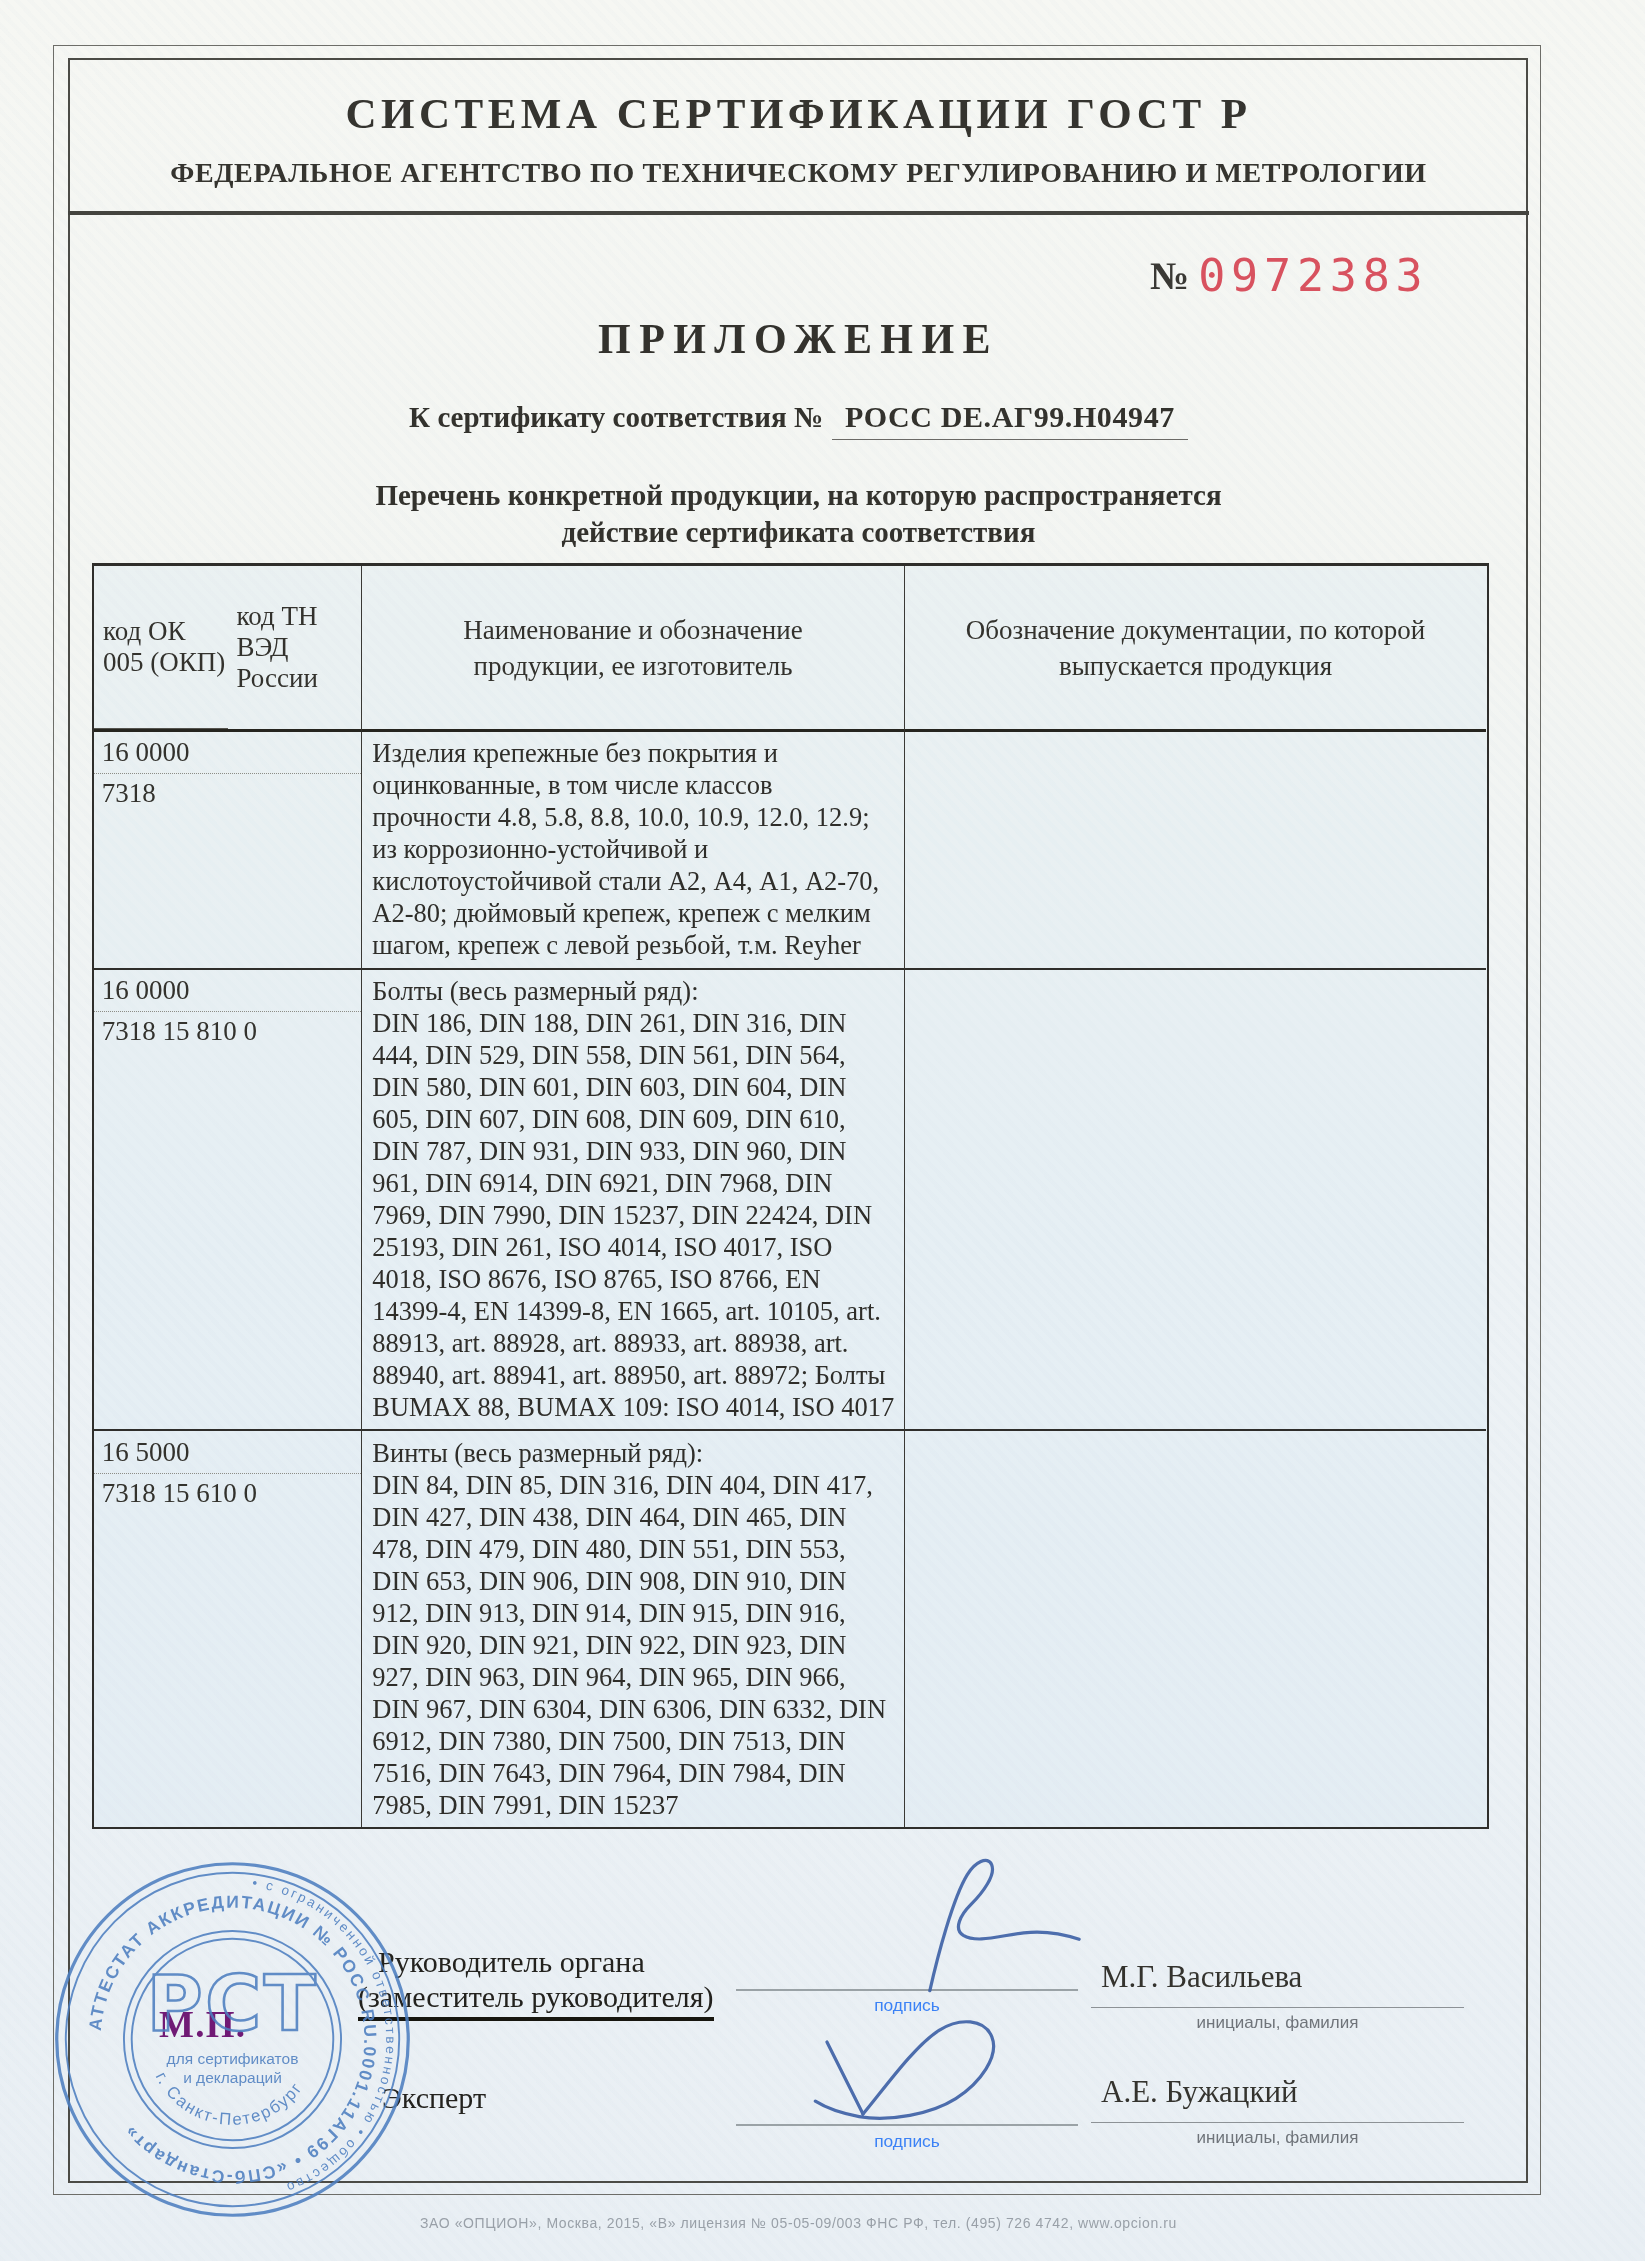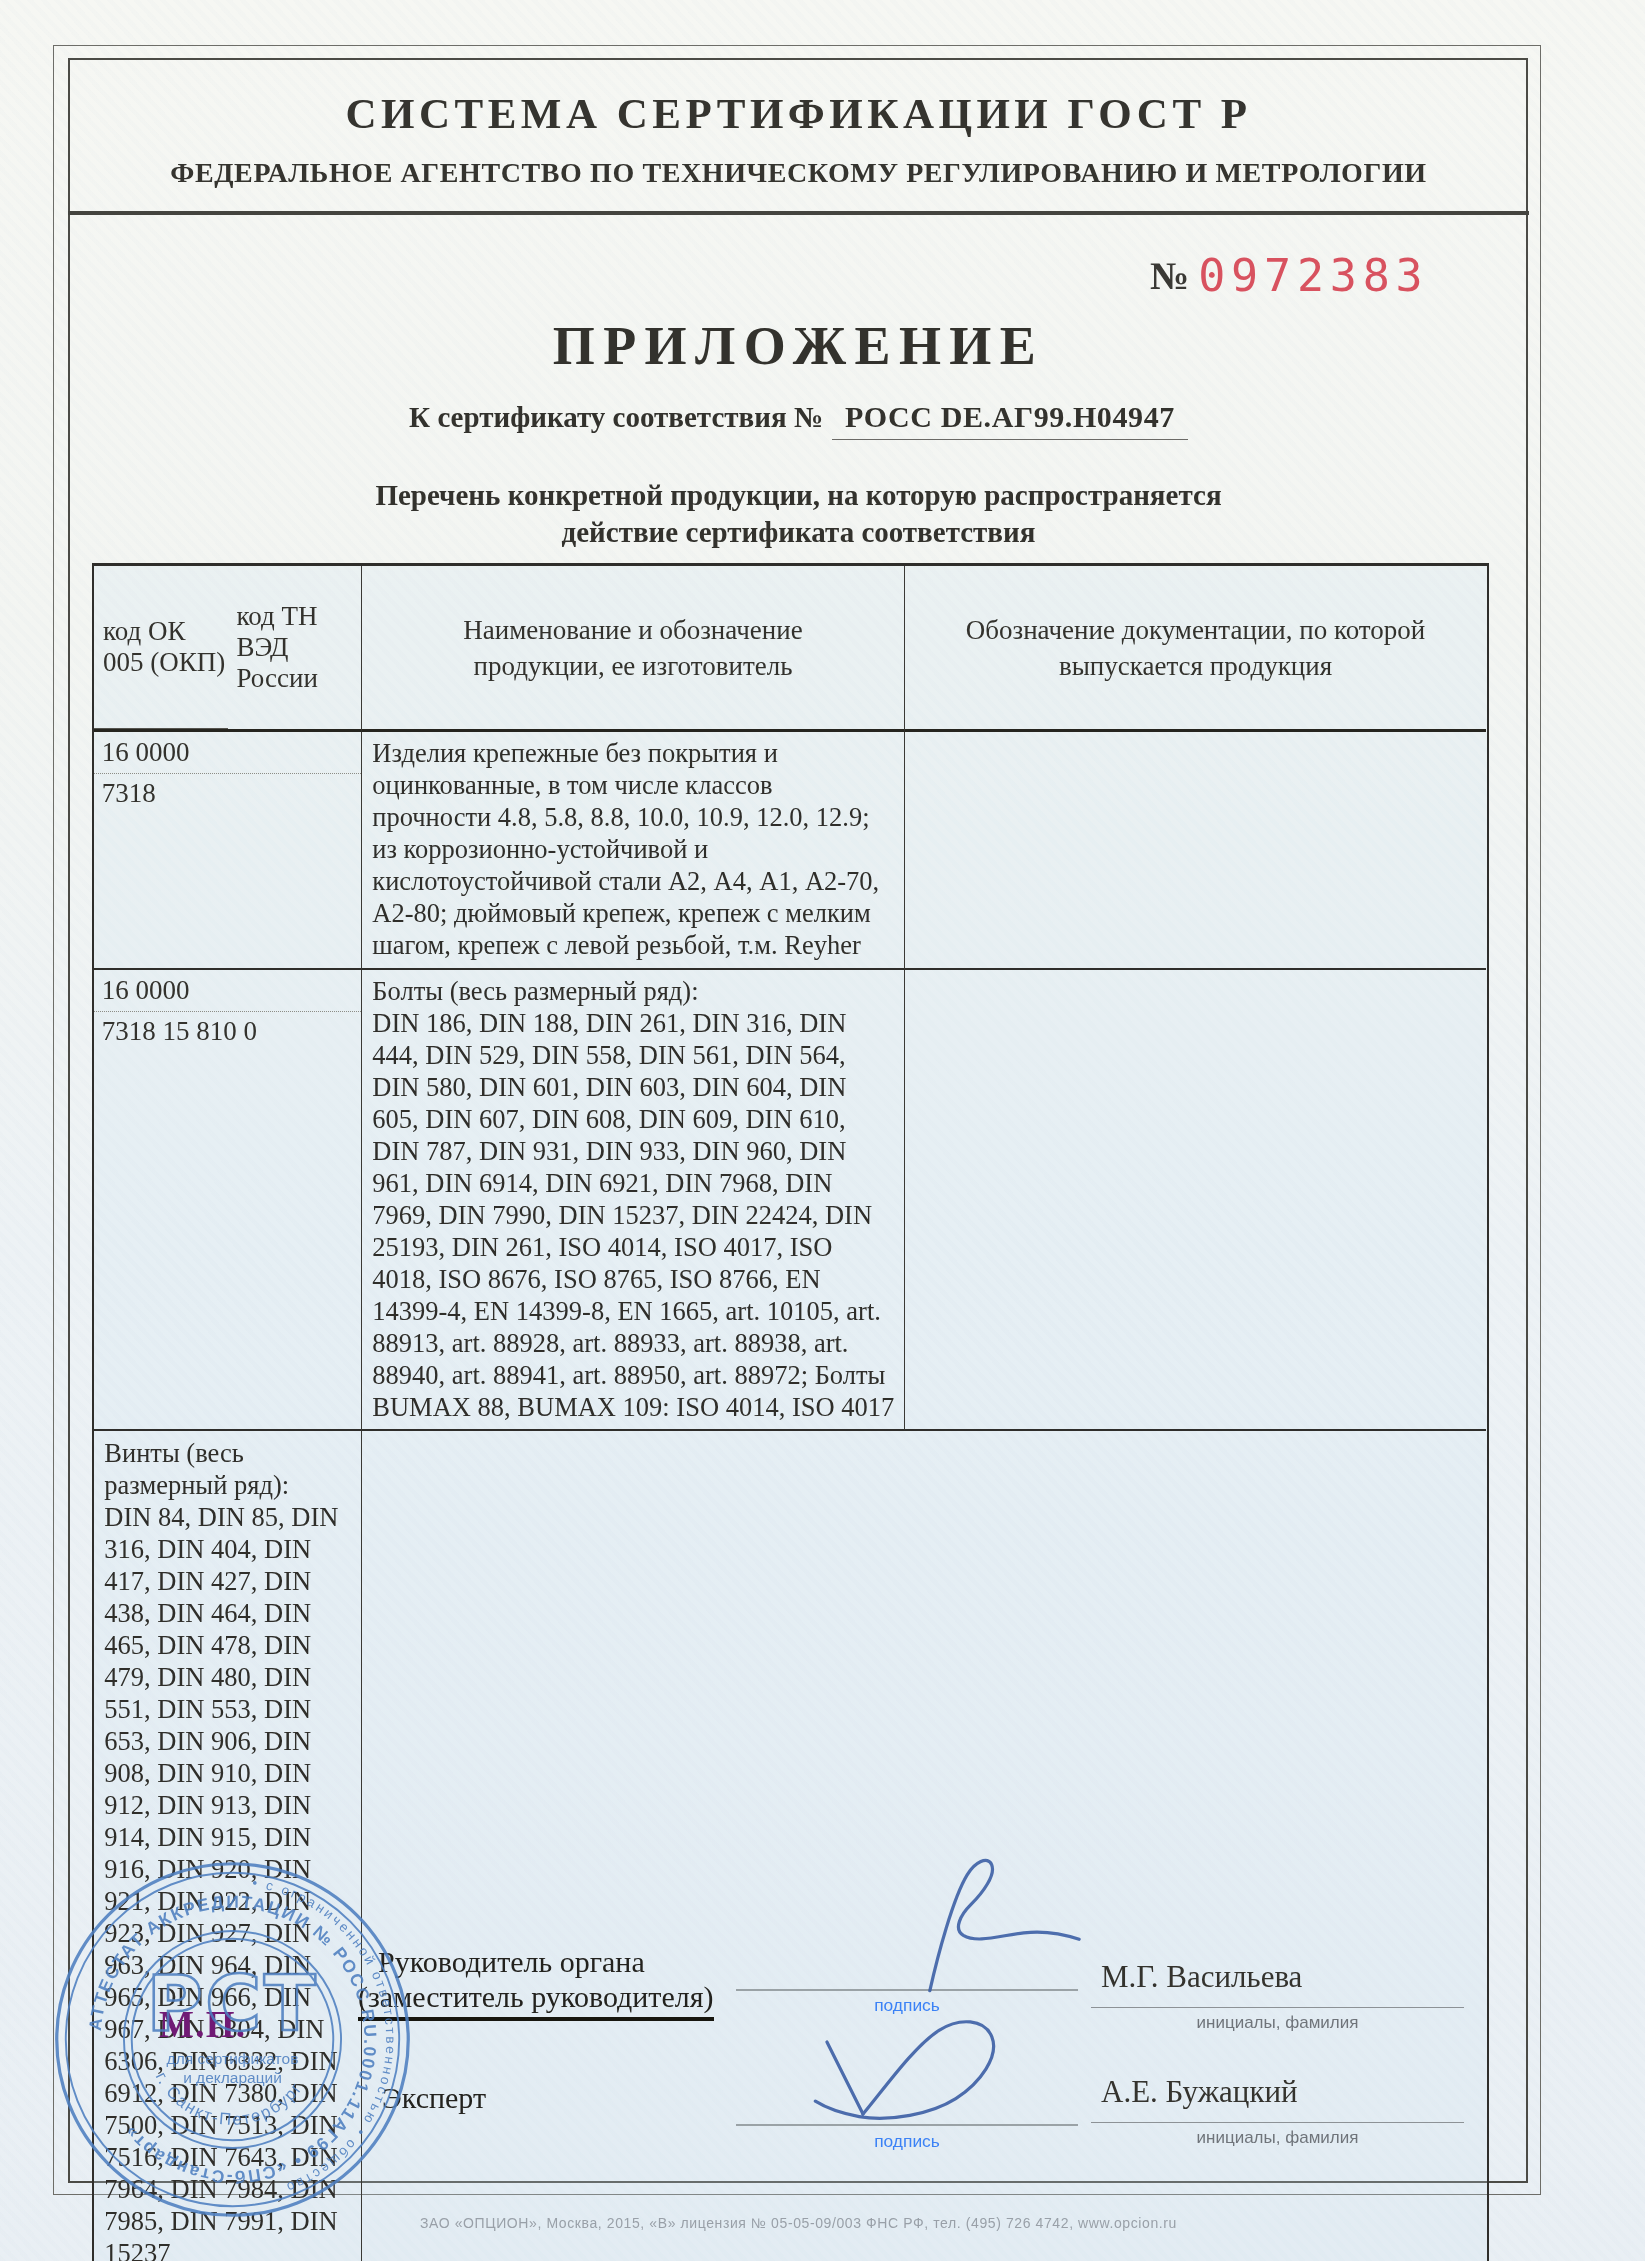--- a/index.html
+++ b/index.html
@@ -19,21 +19,21 @@
   .centered{left:68px;width:1461px;text-align:center;}
 
   .sys-title{top:89px;font-size:43px;font-weight:bold;letter-spacing:4.5px;color:#35342f;}
   .agency-title{top:157px;font-size:28px;font-weight:bold;letter-spacing:0.6px;color:#35342f;}
 
   .blank-no{top:249px;left:1150px;white-space:nowrap;}
   .blank-no .no-sign{font-size:39px;font-weight:bold;color:#3a3935;vertical-align:middle;}
   .blank-no .no-digits{font-family:"DejaVu Sans Mono", monospace;font-size:45px;color:#d8525f;
       letter-spacing:5.8px;vertical-align:middle;margin-left:9px;font-weight:400;}
 
-  .appendix{top:315px;font-size:54px;font-weight:bold;letter-spacing:8.4px;color:#33322d;}
+  .appendix{top:315px;font-size:42px;font-weight:bold;letter-spacing:8.4px;color:#33322d;}
 
   .cert-line{top:400px;font-size:29px;font-weight:bold;color:#33322d;}
   .cert-no{display:inline-block;font-size:30px;font-weight:700;letter-spacing:0.6px;
       border-bottom:1.9px solid #6b6a66;padding:0 13px 5.2px 13px;margin-left:9px;}
 
   .subtitle1{top:479px;font-size:29px;font-weight:bold;color:#33322d;}
   .subtitle2{top:516px;font-size:29px;font-weight:bold;color:#33322d;}
 
   .ctable{
     position:absolute;left:92px;top:563px;width:1393px;
@@ -126,20 +126,24 @@
 
   <div class="cell code-cell">
     <div class="okp">16 0000</div>
     <div class="tnved">7318 15 810 0</div>
   </div>
   <div class="cell name-cell">
     <span class="ttl">Болты (весь размерный ряд):</span><span>DIN 186, DIN 188, DIN 261, DIN 316, DIN 444, DIN 529, DIN 558, DIN 561, DIN 564, DIN 580, DIN 601, DIN 603, DIN 604, DIN 605, DIN 607, DIN 608, DIN 609, DIN 610, DIN 787, DIN 931, DIN 933, DIN 960, DIN 961, DIN 6914, DIN 6921, DIN 7968, DIN 7969, DIN 7990, DIN 15237, DIN 22424, DIN 25193, DIN 261, ISO 4014, ISO 4017, ISO 4018, ISO 8676, ISO 8765, ISO 8766,  EN 14399-4, EN 14399-8, EN 1665, art. 10105, art. 88913, art. 88928, art. 88933, art. 88938, art. 88940,  art. 88941, art. 88950, art. 88972; Болты BUMAX 88, BUMAX 109: ISO 4014, ISO 4017</span>
   </div>
   <div class="cell doc-cell last-col"></div>
 
+  <div class="cell code-cell last-row">
+    <div class="okp">16 5000</div>
+    <div class="tnved">7318 15 610 0</div>
+  </div>
   <div class="cell name-cell last-row">
     <span class="ttl">Винты (весь размерный ряд):</span><span>DIN 84, DIN 85, DIN 316, DIN 404, DIN 417, DIN 427, DIN 438, DIN 464, DIN 465, DIN 478, DIN 479, DIN 480, DIN 551, DIN 553, DIN 653, DIN 906, DIN 908, DIN 910, DIN 912, DIN 913, DIN 914, DIN 915, DIN 916, DIN 920, DIN 921, DIN 922, DIN 923, DIN 927, DIN 963, DIN 964, DIN 965, DIN 966, DIN 967, DIN 6304, DIN 6306, DIN 6332, DIN 6912, DIN 7380, DIN 7500, DIN 7513, DIN 7516,  DIN 7643, DIN 7964, DIN 7984, DIN 7985, DIN 7991, DIN 15237</span>
   </div>
   <div class="cell doc-cell last-col last-row"></div>
 </div>
 
 <div class="abs sig-label lbl-head1">Руководитель органа</div>
 <div class="abs sig-label lbl-head2">(заместитель руководителя)</div>
 <div class="abs sig-label lbl-expert">Эксперт</div>
 

